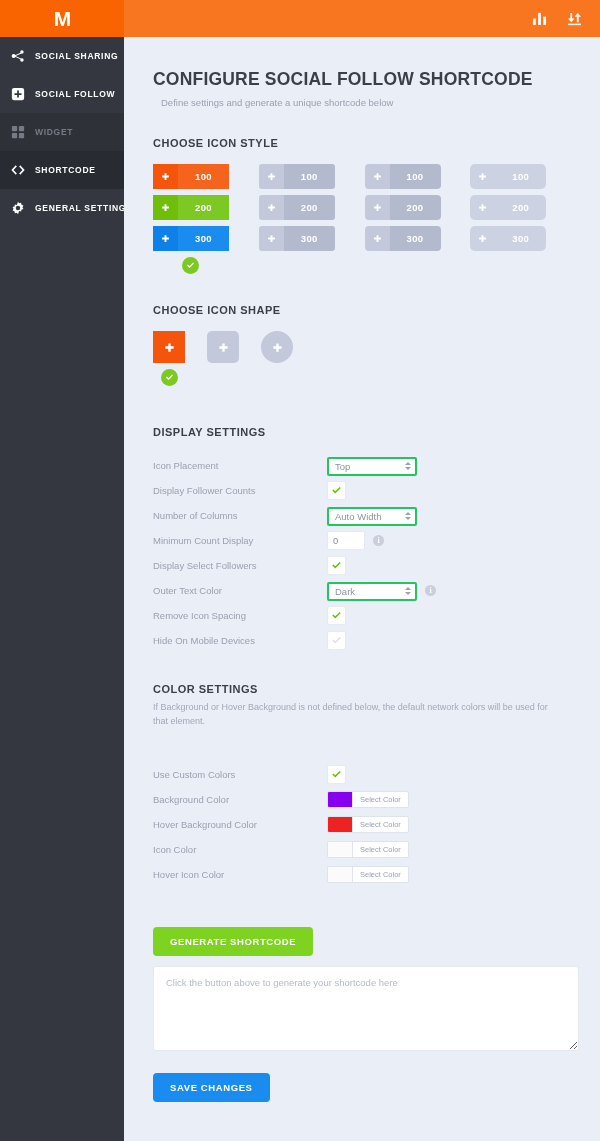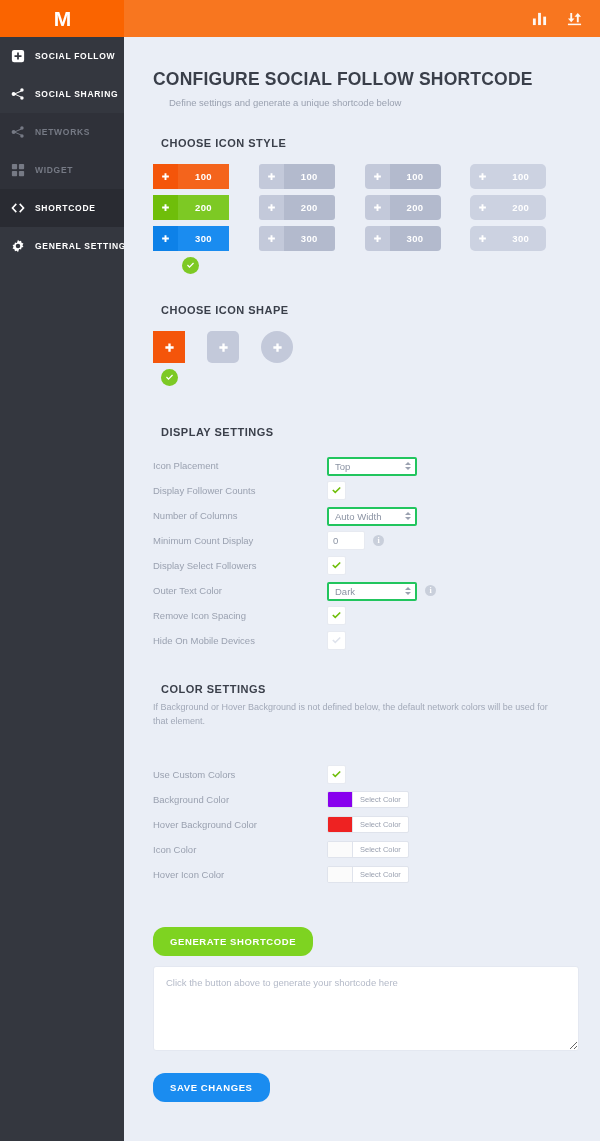--- a/index.html
+++ b/index.html
@@ -81,26 +81,26 @@
     width: 476px; height: 1104px;
     background: #eaeef6;
     padding: 32px 24px 0 29px;
   }
   .page-title {
     font-size: 17.5px; font-weight: bold;
     color: #3a3f4a; letter-spacing: .2px;
     margin: 0 0 7px 0;
   }
   .page-sub {
-    font-size: 9.5px; color: #9aa1b0; margin: 0 0 29px 16px;
+    font-size: 9.5px; color: #9aa1b0; margin: 0 0 29px 8px;
   }
 
   .sec-title {
     font-size: 11px; font-weight: bold; color: #3a3f4a;
-    letter-spacing: .5px; margin: 0 0 15px 8px;
+    letter-spacing: .5px; margin: 0 0 15px 0;
   }
   .sec-note {
     font-size: 9px; color: #a2a9b8;
     line-height: 1.55; margin: -9px 0 33px 0; max-width: 406px;
   }
 
   
   .style-grid { display: flex; gap: 0; margin-bottom: 0; }
   .style-col { width: 113px; }
   .style-btn {
@@ -242,21 +242,21 @@
   .colorbtn .cb-lbl {
     padding: 0 7px;
     font-size: 7.5px; color: #9aa1b0;
     white-space: nowrap;
   }
 
   
   .btn {
     display: inline-flex; align-items: center; justify-content: center;
     height: 29px; padding: 0 17px;
-    border: none; border-radius: 12px;
+    border: none; border-radius: 4px;
     font-size: 9.5px; font-weight: bold; letter-spacing: .6px;
     color: #ffffff; cursor: pointer;
     font-family: "Liberation Sans", sans-serif;
   }
   .btn-green { background: #7ed321; }
   .btn-blue  { background: #1a8cf0; }
 
   textarea.code {
     display: block;
     width: 426px; height: 85px;
@@ -301,53 +301,41 @@
         </svg>
       </span>
     </div>
   </div>
 
   <div class="sidebar">
     <div>
       <div class="sb-item">
         <span class="sb-ico">
           <svg viewBox="0 0 16 16">
-              <rect x="1" y="1" width="14" height="14" rx="2.5"></rect>
-              <path d="M7 4 h2 v3 h3 v2 h-3 v3 h-2 v-3 h-3 v-2 h3 z" fill="#34373f"></path>
-            </svg>
-        </span>
-        <span class="sb-lbl">SOCIAL FOLLOW</span>
-      </div>
-      <div class="sb-item">
-        <span class="sb-ico">
-          <svg viewBox="0 0 16 16">
               <circle cx="3" cy="8" r="2.3"></circle>
               <circle cx="12.5" cy="3.5" r="2"></circle>
               <circle cx="12.5" cy="12.5" r="2"></circle>
               <path d="M4 7.3 L11.5 3.9 L12 5 L4.6 8.3 Z"></path>
               <path d="M4.6 7.7 L12 11 L11.5 12.1 L4 8.7 Z"></path>
             </svg>
         </span>
         <span class="sb-lbl">SOCIAL SHARING</span>
       </div>
-    </div>
-
-    <div class="sb-group-sub">
-      <div class="sb-item dim">
+      <div class="sb-item">
         <span class="sb-ico">
           <svg viewBox="0 0 16 16">
-              <circle cx="3" cy="8" r="2.3"></circle>
-              <circle cx="12.5" cy="3.5" r="2"></circle>
-              <circle cx="12.5" cy="12.5" r="2"></circle>
-              <path d="M4 7.3 L11.5 3.9 L12 5 L4.6 8.3 Z"></path>
-              <path d="M4.6 7.7 L12 11 L11.5 12.1 L4 8.7 Z"></path>
+              <rect x="1" y="1" width="14" height="14" rx="2.5"></rect>
+              <path d="M7 4 h2 v3 h3 v2 h-3 v3 h-2 v-3 h-3 v-2 h3 z" fill="#34373f"></path>
             </svg>
         </span>
-        <span class="sb-lbl">NETWORKS</span>
+        <span class="sb-lbl">SOCIAL FOLLOW</span>
       </div>
+    </div>
+
+    <div class="sb-group-sub">
       <div class="sb-item dim">
         <span class="sb-ico">
           <svg viewBox="0 0 16 16">
               <rect x="1" y="1" width="6" height="6" rx="1"></rect>
               <rect x="9" y="1" width="6" height="6" rx="1"></rect>
               <rect x="1" y="9" width="6" height="6" rx="1"></rect>
               <rect x="9" y="9" width="6" height="6" rx="1"></rect>
             </svg>
         </span>
         <span class="sb-lbl">WIDGET</span>

